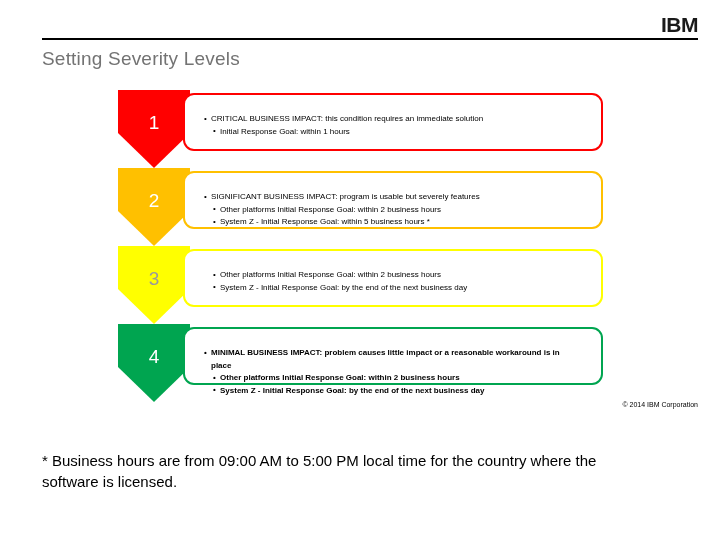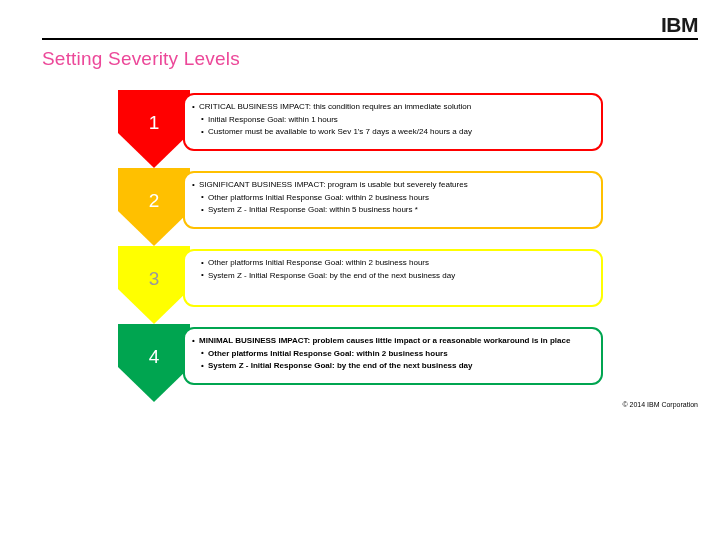--- a/index.html
+++ b/index.html
@@ -43,21 +43,21 @@
     left: 42px;
     right: 22px;
     height: 2px;
     background: #000000;
   }
   .slide-title {
     position: absolute;
     top: 48px;
     left: 42px;
     font-size: 19px;
-    color: #ec4899;
+    color: #737373;
     font-weight: normal;
     letter-spacing: 0.2px;
   }
   
   .rows {
     position: absolute;
     top: 90px;
     left: 0;
     width: 720px;
   }
@@ -94,21 +94,21 @@
     right: 117px;
     height: 58px;
     background: #ffffff;
     border: 2px solid #cccccc;
     border-radius: 11px;
     box-sizing: border-box;
     padding: 6px 8px 6px 7px;
   }
   .bullets {
     list-style: none;
-    margin: 0;
+    margin: 12px;
     padding: 0;
     font-size: 8px;
     line-height: 12.5px;
     color: #000000;
   }
   .bullets li {
     position: relative;
     padding-left: 7px;
     white-space: normal;
   }
@@ -159,21 +159,20 @@
   <div class="rows">
 
     <div class="row">
       <div class="chevron" style="background:#FF0000;">
         <span class="chevron-num">1</span>
       </div>
       <div class="callout" style="border-color:#FF0000;">
         <ul class="bullets">
           <li>CRITICAL BUSINESS IMPACT: this condition requires an immediate solution</li>
           <li class="indent">Initial Response Goal: within 1 hours</li>
-          <li class="indent">Customer must be available to work Sev 1's 7 days a week/24 hours a day</li>
         </ul>
       </div>
     </div>
 
     <div class="row">
       <div class="chevron" style="background:#FFC000;">
         <span class="chevron-num">2</span>
       </div>
       <div class="callout" style="border-color:#FFC000;">
         <ul class="bullets">
@@ -204,15 +203,16 @@
         <ul class="bullets">
           <li>MINIMAL BUSINESS IMPACT: problem causes little impact or a reasonable workaround is in place</li>
           <li class="indent">Other platforms Initial Response Goal: within 2 business hours</li>
           <li class="indent">System Z - Initial Response Goal: by the end of the next business day</li>
         </ul>
       </div>
     </div>
 
   </div>
 
+  <div class="footnote">* Business hours are from 09:00 AM to 5:00 PM local time for the country where the software is licensed.</div>
   <div class="copyright">© 2014 IBM Corporation</div>
 
 </div>
 
 </body></html>

